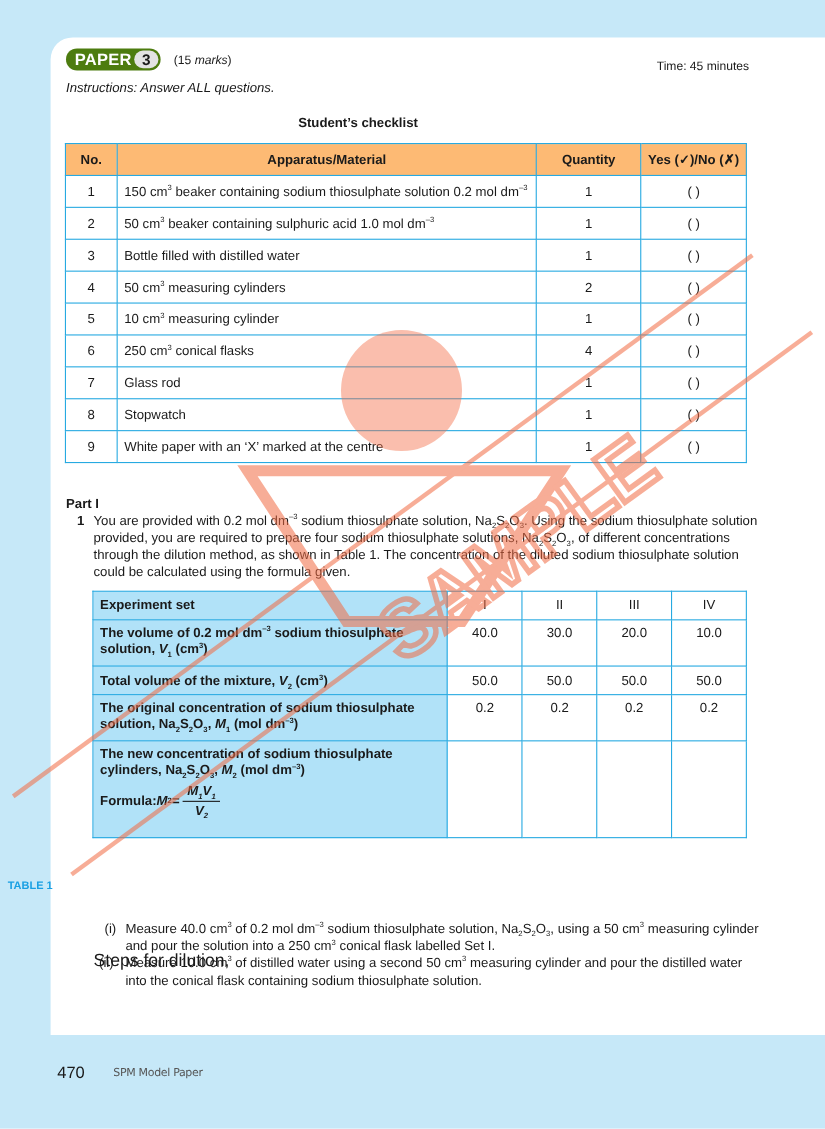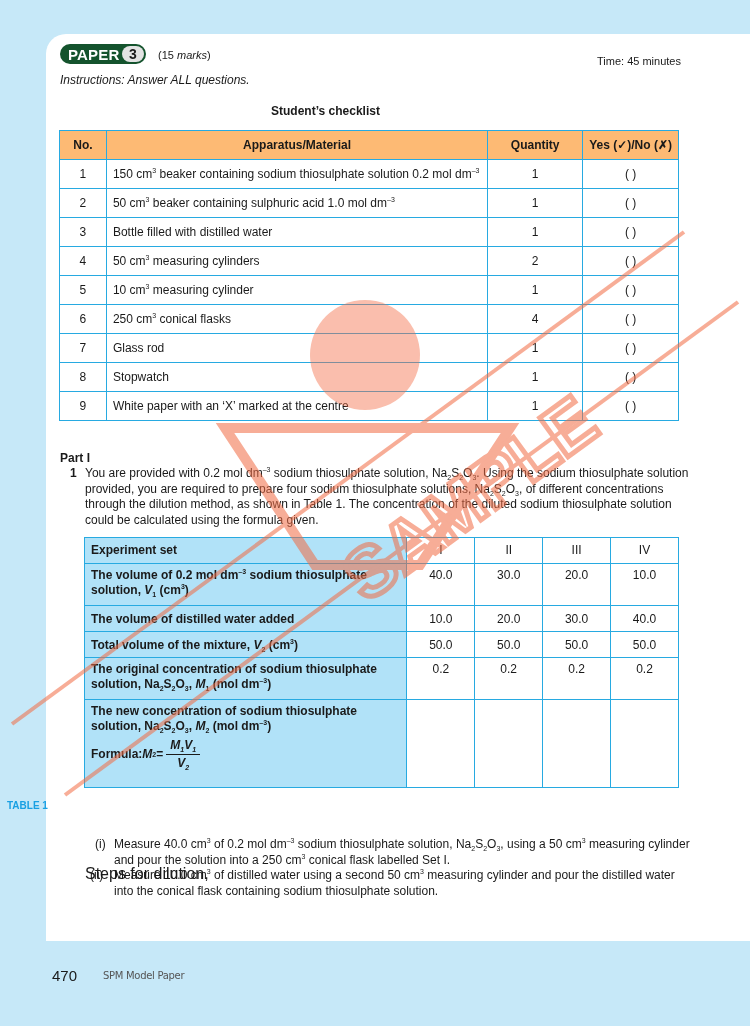--- a/index.html
+++ b/index.html
@@ -16,21 +16,21 @@
     width: 704px; height: 907px;
     background: #ffffff;
     border-top-left-radius: 20px;
   }
   .abs { position: absolute; }
 
   
   .paper-badge {
     position: absolute; left: 60px; top: 44px;
     height: 20px; width: 86px;
-    background: #14532d;
+    background: #4d7c0f;
     border-radius: 10px;
     display: flex; align-items: center;
   }
   .paper-badge .label {
     color: #fff; font-weight: bold; font-size: 15px;
     padding-left: 8px; letter-spacing: 0.2px;
   }
   .paper-badge .num {
     position: absolute; right: 2px; top: 2px;
     width: 22px; height: 16px;
@@ -212,44 +212,37 @@
     <td class="v">III</td>
     <td class="v">IV</td>
   </tr>
   <tr class="r1">
     <td class="h"><span>The volume of 0.2 mol dm</span><sup>–3</sup><span> sodium thiosulphate solution, </span><i>V</i><sub>1</sub><span> (cm</span><sup>3</sup><span>)</span></td>
     <td class="v">40.0</td>
     <td class="v">30.0</td>
     <td class="v">20.0</td>
     <td class="v">10.0</td>
   </tr>
-  <tr class="r2">
-    <td class="h">The volume of distilled water added</td>
-    <td class="v">10.0</td>
-    <td class="v">20.0</td>
-    <td class="v">30.0</td>
-    <td class="v">40.0</td>
-  </tr>
   <tr class="r3">
     <td class="h"><span>Total volume of the mixture, </span><i>V</i><sub>2</sub><span> (cm</span><sup>3</sup><span>)</span></td>
     <td class="v">50.0</td>
     <td class="v">50.0</td>
     <td class="v">50.0</td>
     <td class="v">50.0</td>
   </tr>
   <tr class="r4">
     <td class="h"><span>The original concentration of sodium thiosulphate solution, Na</span><sub>2</sub><span>S</span><sub>2</sub><span>O</span><sub>3</sub><span>, </span><i>M</i><sub>1</sub><span> (mol dm</span><sup>–3</sup><span>)</span></td>
     <td class="v">0.2</td>
     <td class="v">0.2</td>
     <td class="v">0.2</td>
     <td class="v">0.2</td>
   </tr>
   <tr class="r5">
     <td class="h">
-      <div><span>The new concentration of sodium thiosulphate solution, Na</span><sub>2</sub><span>S</span><sub>2</sub><span>O</span><sub>3</sub><span>, </span><i>M</i><sub>2</sub><span> (mol dm</span><sup>–3</sup><span>)</span></div>
+      <div><span>The new concentration of sodium thiosulphate cylinders, Na</span><sub>2</sub><span>S</span><sub>2</sub><span>O</span><sub>3</sub><span>, </span><i>M</i><sub>2</sub><span> (mol dm</span><sup>–3</sup><span>)</span></div>
       <div class="formula">
         <span>Formula: </span>
             <i>M</i>
             <sub>2</sub>
             <span> =</span>
         <span class="frac">
           <span class="top"><span>M</span><sub>1</sub><span>V</span><sub>1</sub></span>
           <span class="bot"><span>V</span><sub>2</sub></span>
         </span>
       </div>

